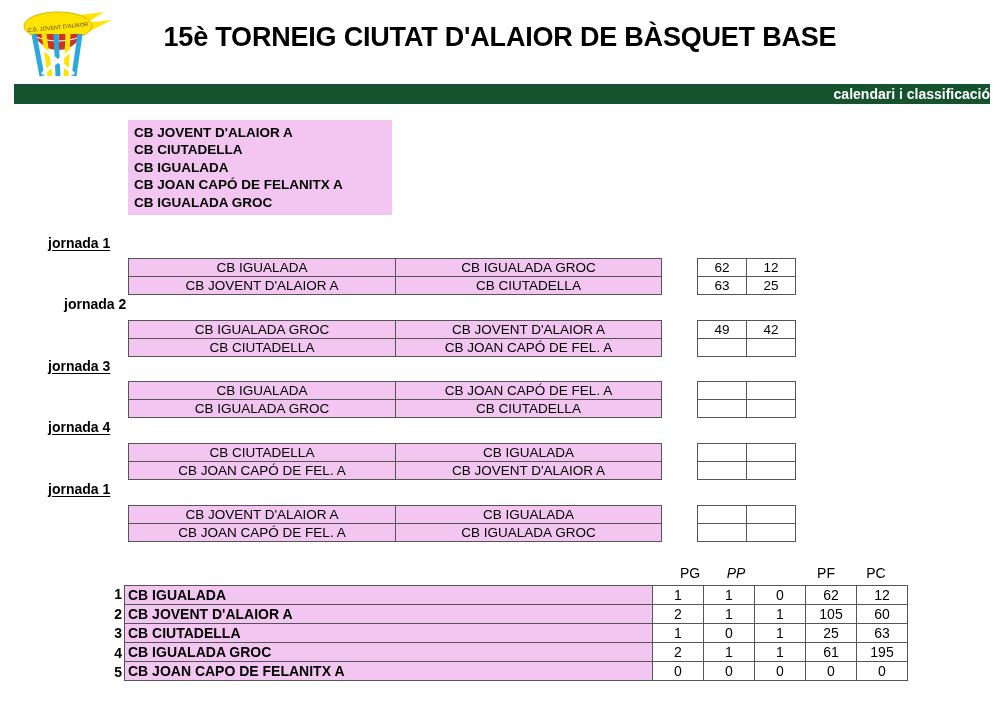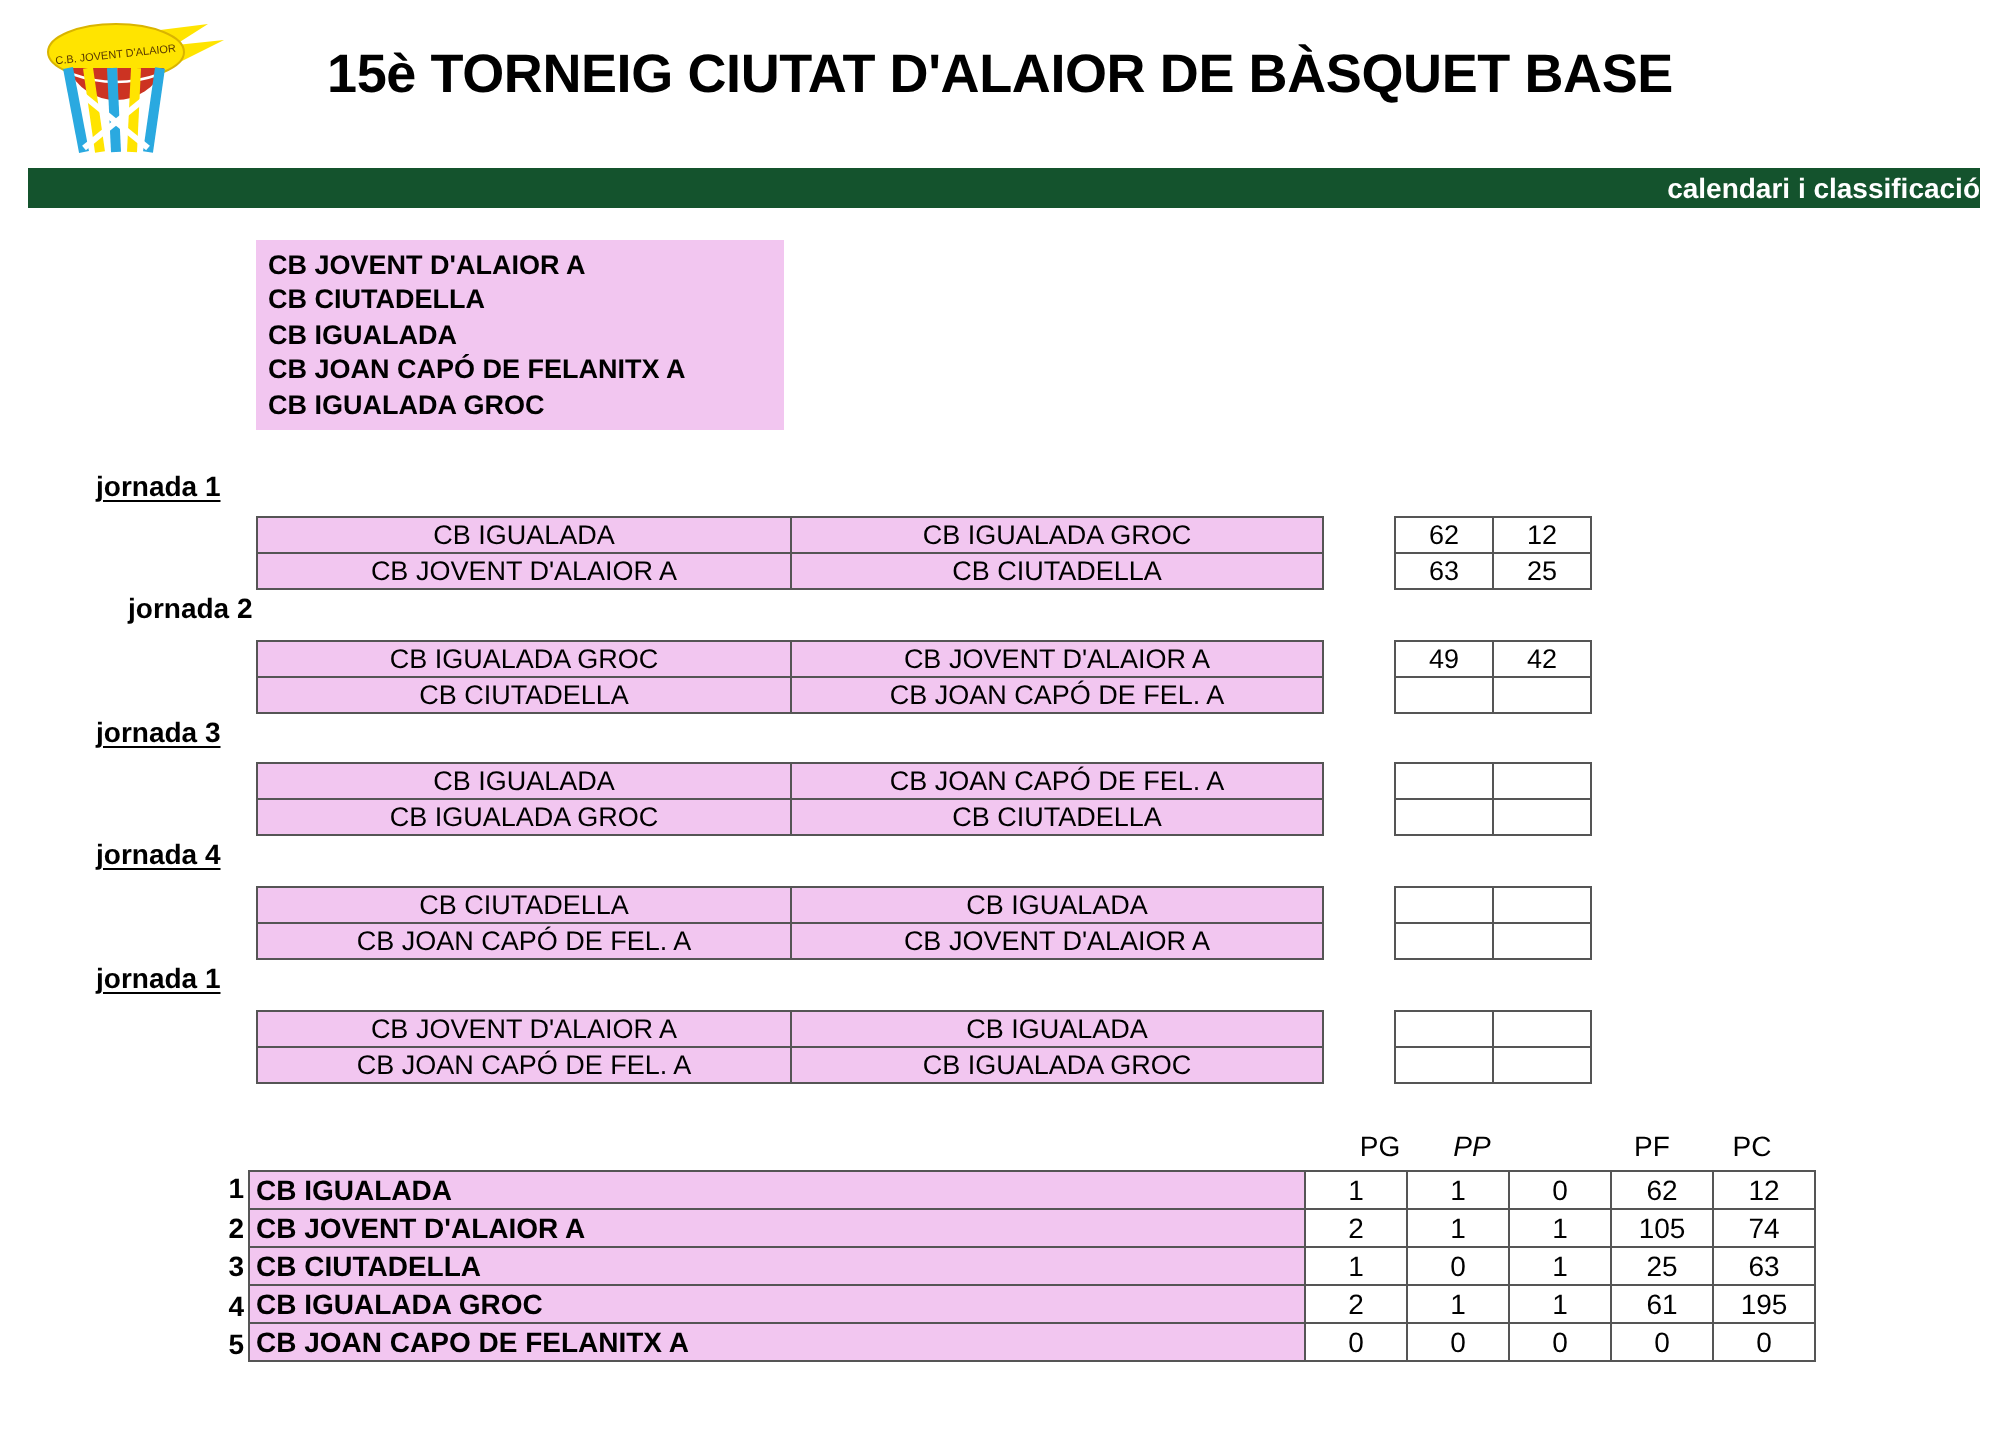--- a/index.html
+++ b/index.html
@@ -312,21 +312,21 @@
       <td class="num">0</td>
       <td class="num">62</td>
       <td class="num">12</td>
     </tr>
     <tr>
       <td class="name">CB JOVENT D'ALAIOR A</td>
       <td class="num">2</td>
       <td class="num">1</td>
       <td class="num">1</td>
       <td class="num">105</td>
-      <td class="num">74</td>
+      <td class="num">60</td>
     </tr>
     <tr>
       <td class="name">CB CIUTADELLA</td>
       <td class="num">1</td>
       <td class="num">0</td>
       <td class="num">1</td>
       <td class="num">25</td>
       <td class="num">63</td>
     </tr>
     <tr>

